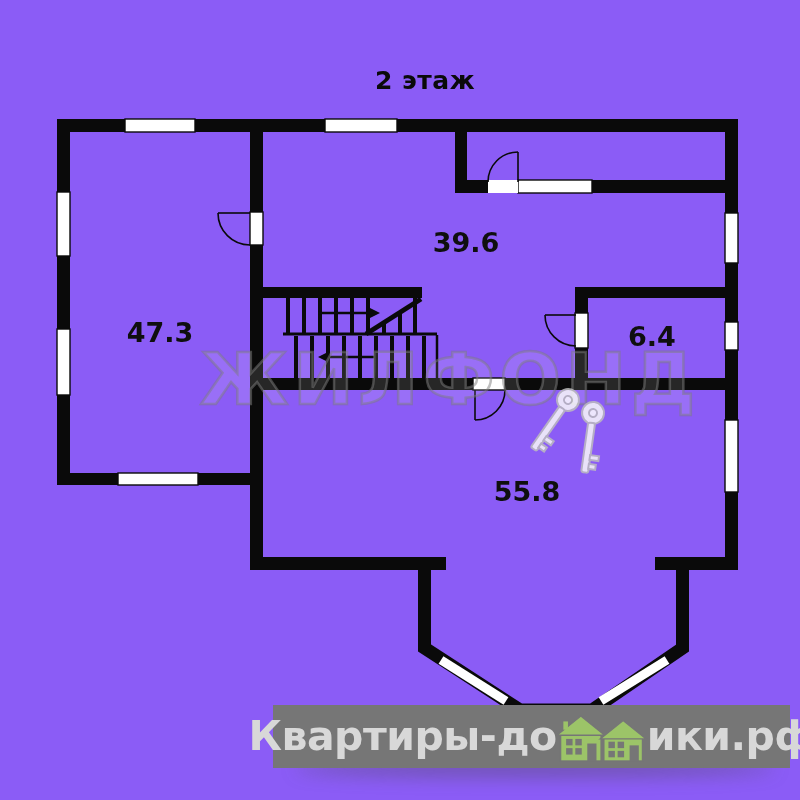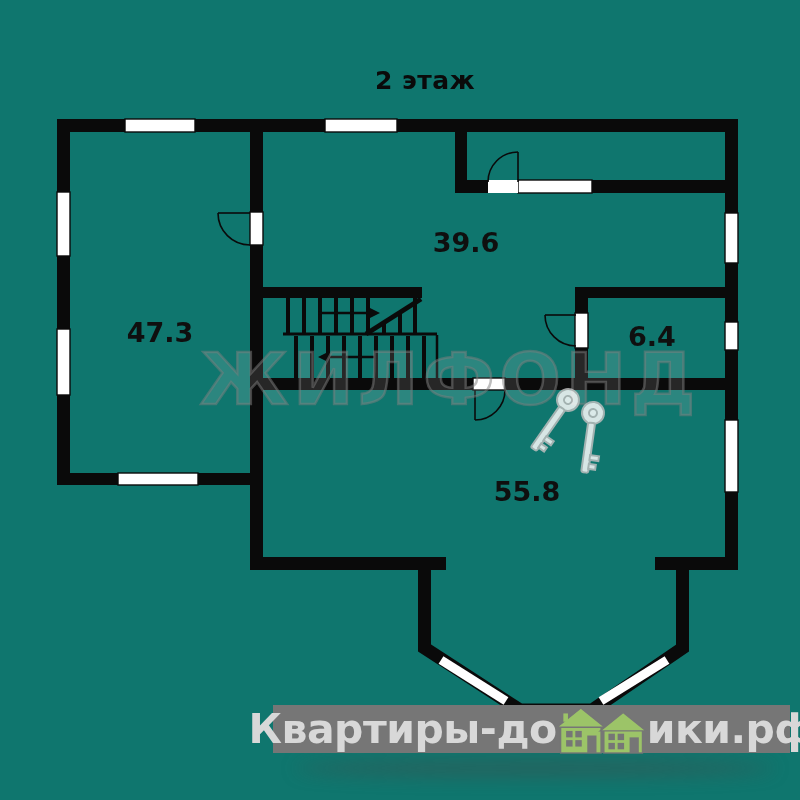--- a/index.html
+++ b/index.html
@@ -1,17 +1,17 @@
 <!DOCTYPE html>
 <html><head>
 <meta charset="utf-8">
 <style>
   html,body{margin:0;padding:0;background:#ffffff;}
   .stage{
-    position:relative;width:800px;height:800px;background:#0f766e;overflow:hidden;
+    position:relative;width:800px;height:800px;background:#8b5cf6;overflow:hidden;
     font-family:"DejaVu Sans","Liberation Sans",sans-serif;
   }
   .title{
     position:absolute;left:340px;top:66px;width:170px;text-align:center;
     font-size:25px;font-weight:700;color:#0a0a0a;letter-spacing:0.5px;
   }
   svg{position:absolute;left:0;top:0;}
   .room-label{
     font-family:"DejaVu Sans","Liberation Sans",sans-serif;
     font-size:27px;font-weight:700;fill:#0f0f0f;
@@ -22,21 +22,21 @@
     color:rgba(255,255,255,0.12);
     -webkit-text-stroke:2.5px rgba(125,125,125,0.50);
     pointer-events:none;white-space:nowrap;
   }
   .keys-svg{left:498px;top:378px;pointer-events:none;}
   .footer-shadow{
     position:absolute;left:295px;top:760px;width:480px;height:16px;
     background:rgba(70,70,70,0.45);filter:blur(9px);border-radius:50%;
   }
   .footer-bar{
-    position:absolute;left:273px;top:705px;width:517px;height:48px;
+    position:absolute;left:273px;top:705px;width:517px;height:63px;
     background:#767676;display:flex;align-items:center;justify-content:center;
     gap:0;
   }
   .footer-bar span{
     font-size:41px;font-weight:700;color:#d8d8d8;line-height:53px;
     letter-spacing:-0.5px;white-space:nowrap;
   }
   .houses-svg{position:relative;width:92px;height:50px;flex:0 0 auto;margin:0 -1px;top:1px;}
 </style>
 </head>

